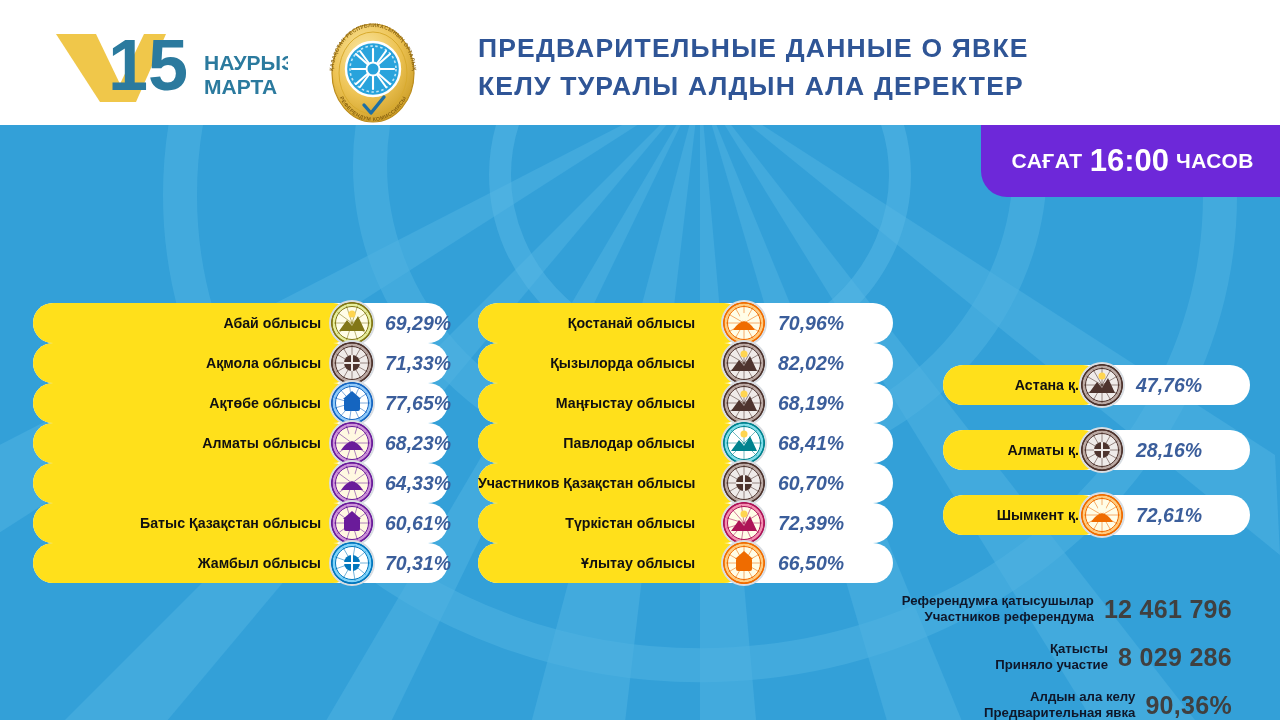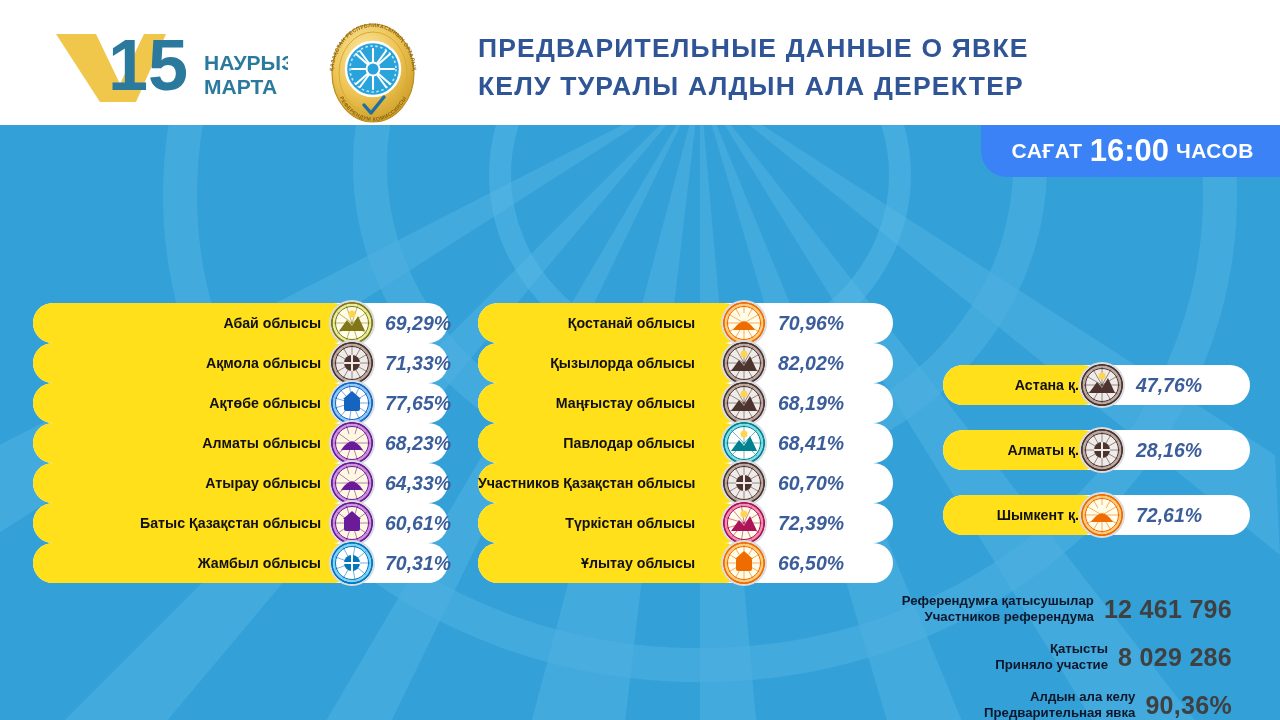--- a/index.html
+++ b/index.html
@@ -27,23 +27,23 @@
 
   
   #panel {
     position:absolute; left:0; top:125px; width:1280px; height:595px;
     background:#33a0d8; overflow:hidden;
   }
   #rays { position:absolute; left:0; top:0; width:1280px; height:595px; }
 
   
   #clock-banner {
-    position:absolute; right:0; top:0; height:52px;
+    position:absolute; right:0; top:0; height:72px;
     padding:0 26px 0 30px;
-    background:#3b82f6;
+    background:#6d28d9;
     border-bottom-left-radius:26px;
     display:flex; align-items:center; gap:7px;
     z-index:6;
   }
   .clock-sm { color:#ffffff; font-size:21px; font-weight:bold; letter-spacing:.5px; }
   .clock-lg { color:#ffffff; font-size:31px; font-weight:bold; letter-spacing:0px; }
 
   
   .col { position:absolute; z-index:3; }
   #col-left   { left:33px;  top:178px; width:415px; }
@@ -299,21 +299,20 @@
             <line x1="21" y1="21" x2="35.56230589874905" y2="10.41986545873548" stroke="#6a1b9a" stroke-width="1" opacity="0.55"></line>
     <path d="M10 28 Q21 11 32 28 Z" fill="#6a1b9a"></path>
             <circle cx="21" cy="15" r="4" fill="#fff8e1"></circle>
     <circle cx="21" cy="21" r="20.3" fill="none" stroke="#6a1b9a" stroke-width="1.6"></circle>
   </svg>
         </div>
         <div class="row-pct">68,23%</div>
       </div>
       <div class="row">
         <div class="row-yellow"></div>
-        <div class="row-name">Атырау облысы</div>
         <div class="row-emblem">
           <svg viewBox="0 0 42 42">
     <circle cx="21" cy="21" r="20.3" fill="#ce93d8" stroke="#6a1b9a" stroke-width="1.6"></circle>
     <circle cx="21" cy="21" r="16.5" fill="#fff8e1" stroke="#6a1b9a" stroke-width="1"></circle>
     <line x1="21" y1="21" x2="39" y2="21" stroke="#6a1b9a" stroke-width="1" opacity="0.55"></line>
             <line x1="21" y1="21" x2="35.56230589874905" y2="31.580134541264517" stroke="#6a1b9a" stroke-width="1" opacity="0.55"></line>
             <line x1="21" y1="21" x2="26.562305898749052" y2="38.119017293312766" stroke="#6a1b9a" stroke-width="1" opacity="0.55"></line>
             <line x1="21" y1="21" x2="15.437694101250948" y2="38.119017293312766" stroke="#6a1b9a" stroke-width="1" opacity="0.55"></line>
             <line x1="21" y1="21" x2="6.437694101250948" y2="31.58013454126452" stroke="#6a1b9a" stroke-width="1" opacity="0.55"></line>
             <line x1="21" y1="21" x2="3" y2="21.000000000000004" stroke="#6a1b9a" stroke-width="1" opacity="0.55"></line>

